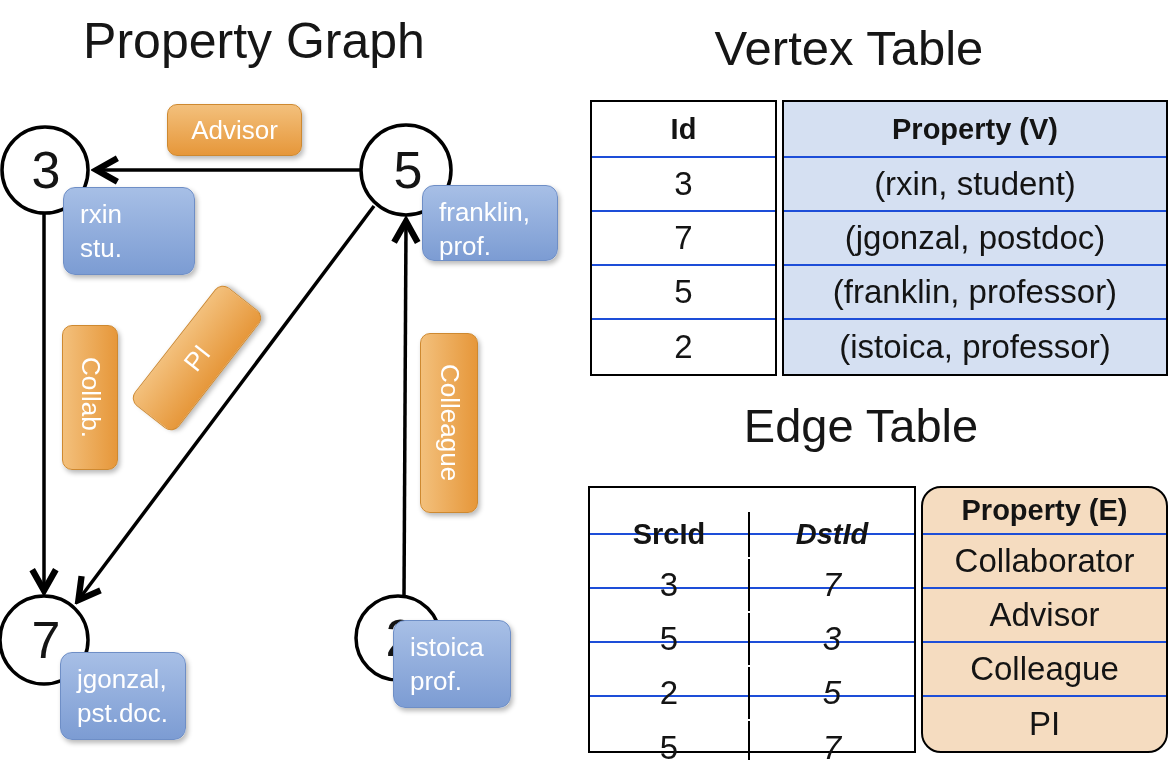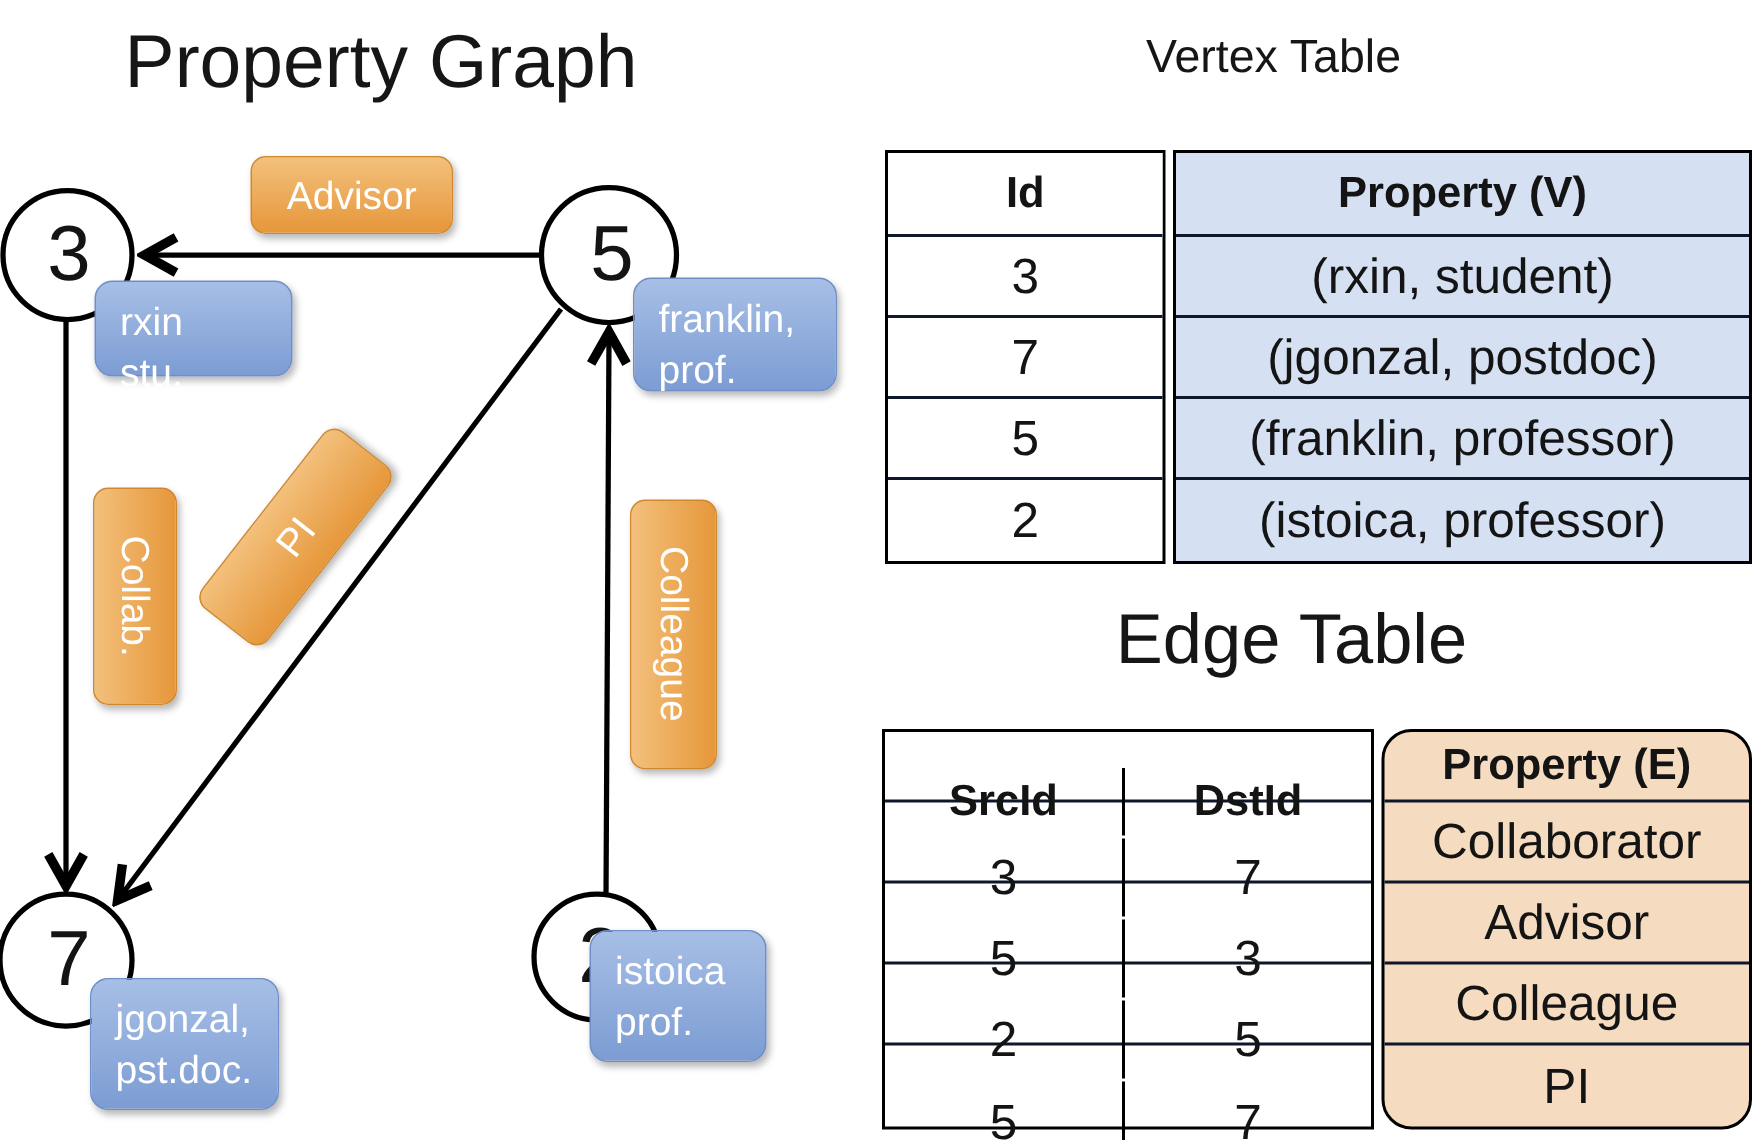--- a/index.html
+++ b/index.html
@@ -7,21 +7,21 @@
     position:relative; width:1170px; height:760px; background:#ffffff;
     font-family:"Liberation Sans", sans-serif; overflow:hidden; color:#151515;
   }
   * { box-sizing:border-box; }
 
   .title {
     position:absolute; text-align:center; font-weight:300;
     color:#161616; white-space:nowrap;
   }
   #pg-title { left:34px; top:12px; width:440px; font-size:50px; }
-  #vt-title { left:560px; top:20px; width:578px; font-size:31px; }
+  #vt-title { left:560px; top:20px; width:578px; font-size:49px; }
   #et-title { left:572px; top:398px; width:578px; font-size:47px; }
 
   svg.graph-canvas { position:absolute; left:0; top:0; }
 
   .node-num {
     position:absolute; font-size:52px; font-weight:300; color:#141414;
     transform:translate(-50%,-54%); line-height:1;
   }
 
   .edge-label {
@@ -46,31 +46,31 @@
   }
   .vertex-label div { white-space:nowrap; }
 
   
   .split-table { position:absolute; display:flex; gap:5px; }
   .tbox { border:2px solid #000; background:#fff; }
   .tbox.fill-blue  { background:#D5E0F2; }
   .tbox.fill-peach { background:#F5DCC0; }
   .trow {
     display:flex; align-items:center; justify-content:center;
-    border-bottom:2px solid #0f172a; font-size:33px; font-weight:300; color:#141414;
+    border-bottom:2px solid #1d4ed8; font-size:33px; font-weight:300; color:#141414;
   }
   .trow:last-child { border-bottom:none; }
   .trow.hdr { font-weight:bold; font-size:29px; }
   .trow.hdr.white { background:#ffffff; }
   .vrow { height:54px; }  .vrow.hdr { height:56px; }
   .erow { height:54px; }  .erow.hdr { height:47px; }
   .twocol { display:flex; width:100%; height:100%; align-items:center;margin-top:48px; }
   .cell { display:flex; align-items:center; justify-content:center; height:100%; }
   .cell.src { width:158px; }
-  .cell.dst { width:166px; border-left:2px solid #000; }
+  .cell.dst { width:166px; border-left:2px solid #000;font-style:italic; }
 </style>
 </head>
 <body>
 
 <div class="stage">
 
   <div id="pg-title" class="title">Property Graph</div>
 
   <svg class="graph-canvas" width="560" height="760" viewBox="0 0 560 760">
     <defs>
@@ -93,21 +93,21 @@
   <div class="node-num" style="left:46px;  top:172px;">3</div>
   <div class="node-num" style="left:408px; top:172px;">5</div>
   <div class="node-num" style="left:46px;  top:642px;">7</div>
   <div class="node-num" style="left:400px; top:640px;">2</div>
 
   <div class="edge-label" style="left:167px; top:104px; width:135px; height:52px;">Advisor</div>
   <div class="edge-label vertical" style="left:62px; top:325px; width:56px; height:145px;">Collab.</div>
   <div class="edge-label" style="left:122px; top:330px; width:150px; height:56px; transform:rotate(-52deg);">PI</div>
   <div class="edge-label vertical" style="left:420px; top:333px; width:58px; height:180px;">Colleague</div>
 
-  <div class="vertex-label" style="left:63px; top:187px; width:132px; height:64px;">
+  <div class="vertex-label" style="left:63px; top:187px; width:132px; height:88px;">
     <div>rxin</div>
     <div>stu.</div>
   </div>
   <div class="vertex-label" style="left:422px; top:185px; width:136px; height:76px;">
     <div>franklin,</div>
     <div>prof.</div>
   </div>
   <div class="vertex-label" style="left:60px; top:652px; width:126px; height:88px;">
     <div>jgonzal,</div>
     <div>pst.doc.</div>

